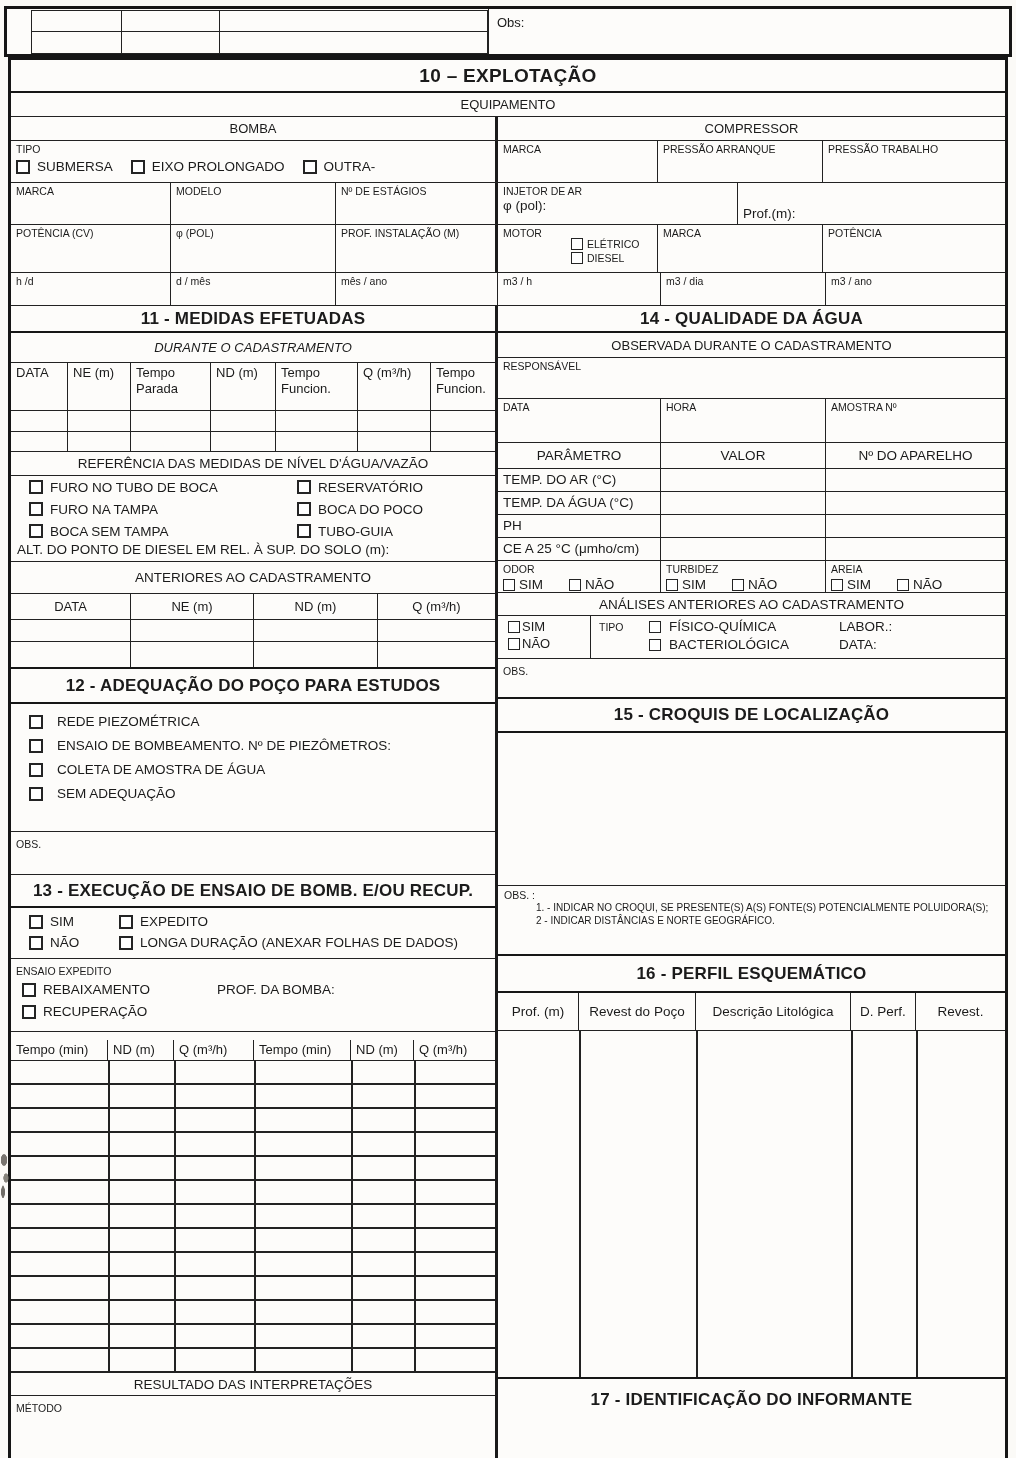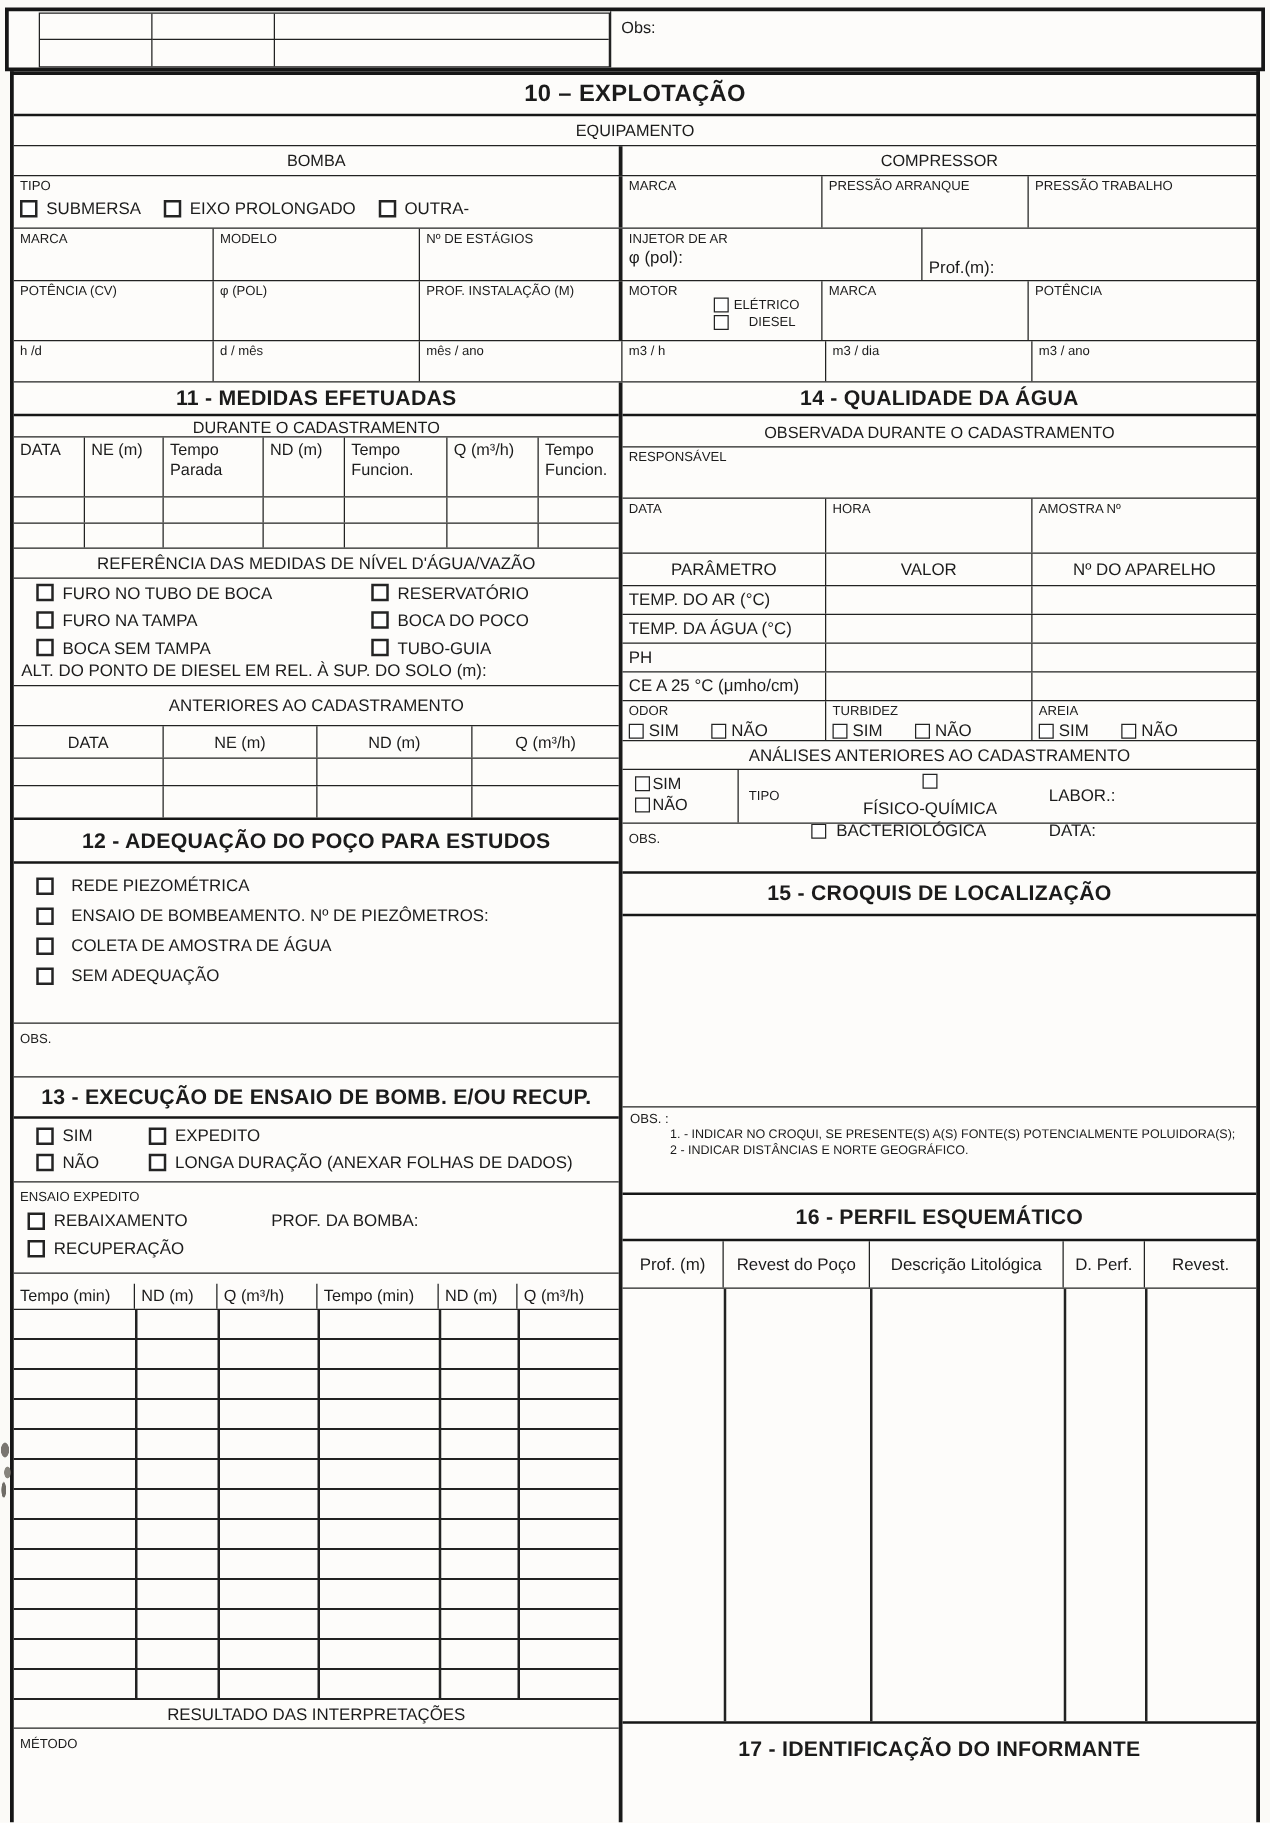--- a/index.html
+++ b/index.html
@@ -125,21 +125,21 @@
     <div class="c br" style="width:160px;"><span class="lab">POTÊNCIA (CV)</span></div>
     <div class="c br" style="width:165px;"><span class="lab">φ (POL)</span></div>
     <div class="c br2" style="width:162px;"><span class="lab">PROF. INSTALAÇÃO (M)</span></div>
     <div class="c br" style="width:160px;">
       <span class="lab">MOTOR</span>
       <div class="col" style="margin-left:68px; gap:2px; margin-top:-2px;">
         <span class="opt" style="font-size:10.5px; gap:4px;">
             <span class="cb sm"></span>
             <span>ELÉTRICO</span>
           </span>
-        <span class="opt" style="font-size:10.5px; gap:16px;">
+        <span class="opt" style="font-size:10.5px; gap:4px;">
             <span class="cb sm"></span>
             <span>DIESEL</span>
           </span>
       </div>
     </div>
     <div class="c br" style="width:165px;"><span class="lab">MARCA</span></div>
     <div class="c" style="flex:1;"><span class="lab">POTÊNCIA</span></div>
   </div>
 
   <div class="fr bb" style="height:33px;">
@@ -149,21 +149,21 @@
     <div class="c br" style="width:163px;"><span class="lab">m3 / h</span></div>
     <div class="c br" style="width:165px;"><span class="lab">m3 / dia</span></div>
     <div class="c" style="flex:1;"><span class="lab">m3 / ano</span></div>
   </div>
 
   <div class="fr" style="flex:1;">
 
     <div class="leftcol col">
 
       <div class="ctr bb2 hdr" style="height:27px;">11 - MEDIDAS EFETUADAS</div>
-      <div class="ctr bb sub" style="height:17px;">DURANTE O CADASTRAMENTO</div>
+      <div class="ctr bb sub" style="height:30px;font-style:italic;">DURANTE O CADASTRAMENTO</div>
 
       <div class="fr bb" style="height:48px; font-size:13px;">
         <div class="c br" style="width:57px; font-size:13px;">DATA</div>
         <div class="c br" style="width:63px; font-size:13px;">NE (m)</div>
         <div class="c br" style="width:80px; font-size:13px;">Tempo Parada</div>
         <div class="c br" style="width:65px; font-size:13px;">ND (m)</div>
         <div class="c br" style="width:82px; font-size:13px;">Tempo Funcion.</div>
         <div class="c br" style="width:73px; font-size:13px;">Q (m³/h)</div>
         <div class="c" style="flex:1; font-size:13px;">Tempo Funcion.</div>
       </div>
@@ -413,21 +413,21 @@
               <span>SIM</span>
             </span>
           <span class="opt" style="gap:2px; font-size:13px;">
               <span class="cb sm"></span>
               <span>NÃO</span>
             </span>
         </div>
         <div class="col" style="flex:1; padding:3px 0 0 8px; gap:3px;">
           <div class="fr" style="align-items:center;">
             <span class="lab" style="width:50px;">TIPO</span>
-            <span class="opt" style="width:190px; gap:8px;flex-direction:column;">
+            <span class="opt" style="width:190px; gap:8px;">
                 <span class="cb sm"></span>
                 <span>FÍSICO-QUÍMICA</span>
               </span>
             <span style="font-size:13.5px;">LABOR.:</span>
           </div>
           <div class="fr" style="align-items:center;">
             <span style="width:50px;"></span>
             <span class="opt" style="width:190px; gap:8px;">
                 <span class="cb sm"></span>
                 <span>BACTERIOLÓGICA</span>

